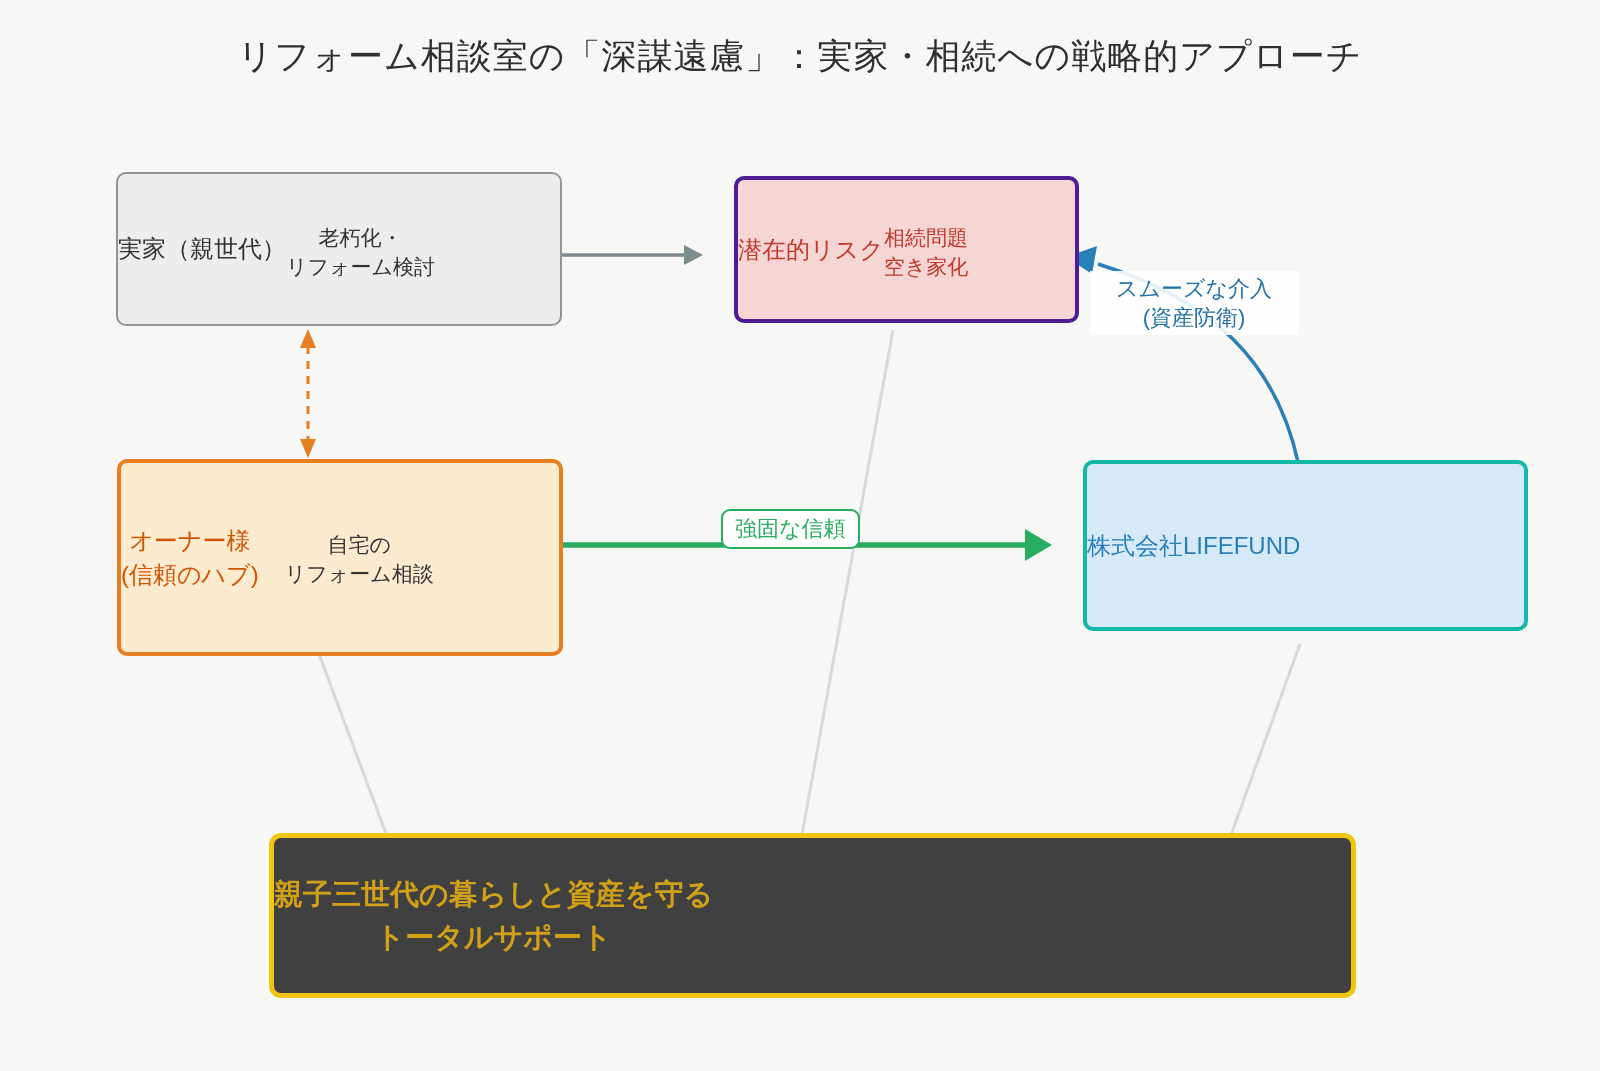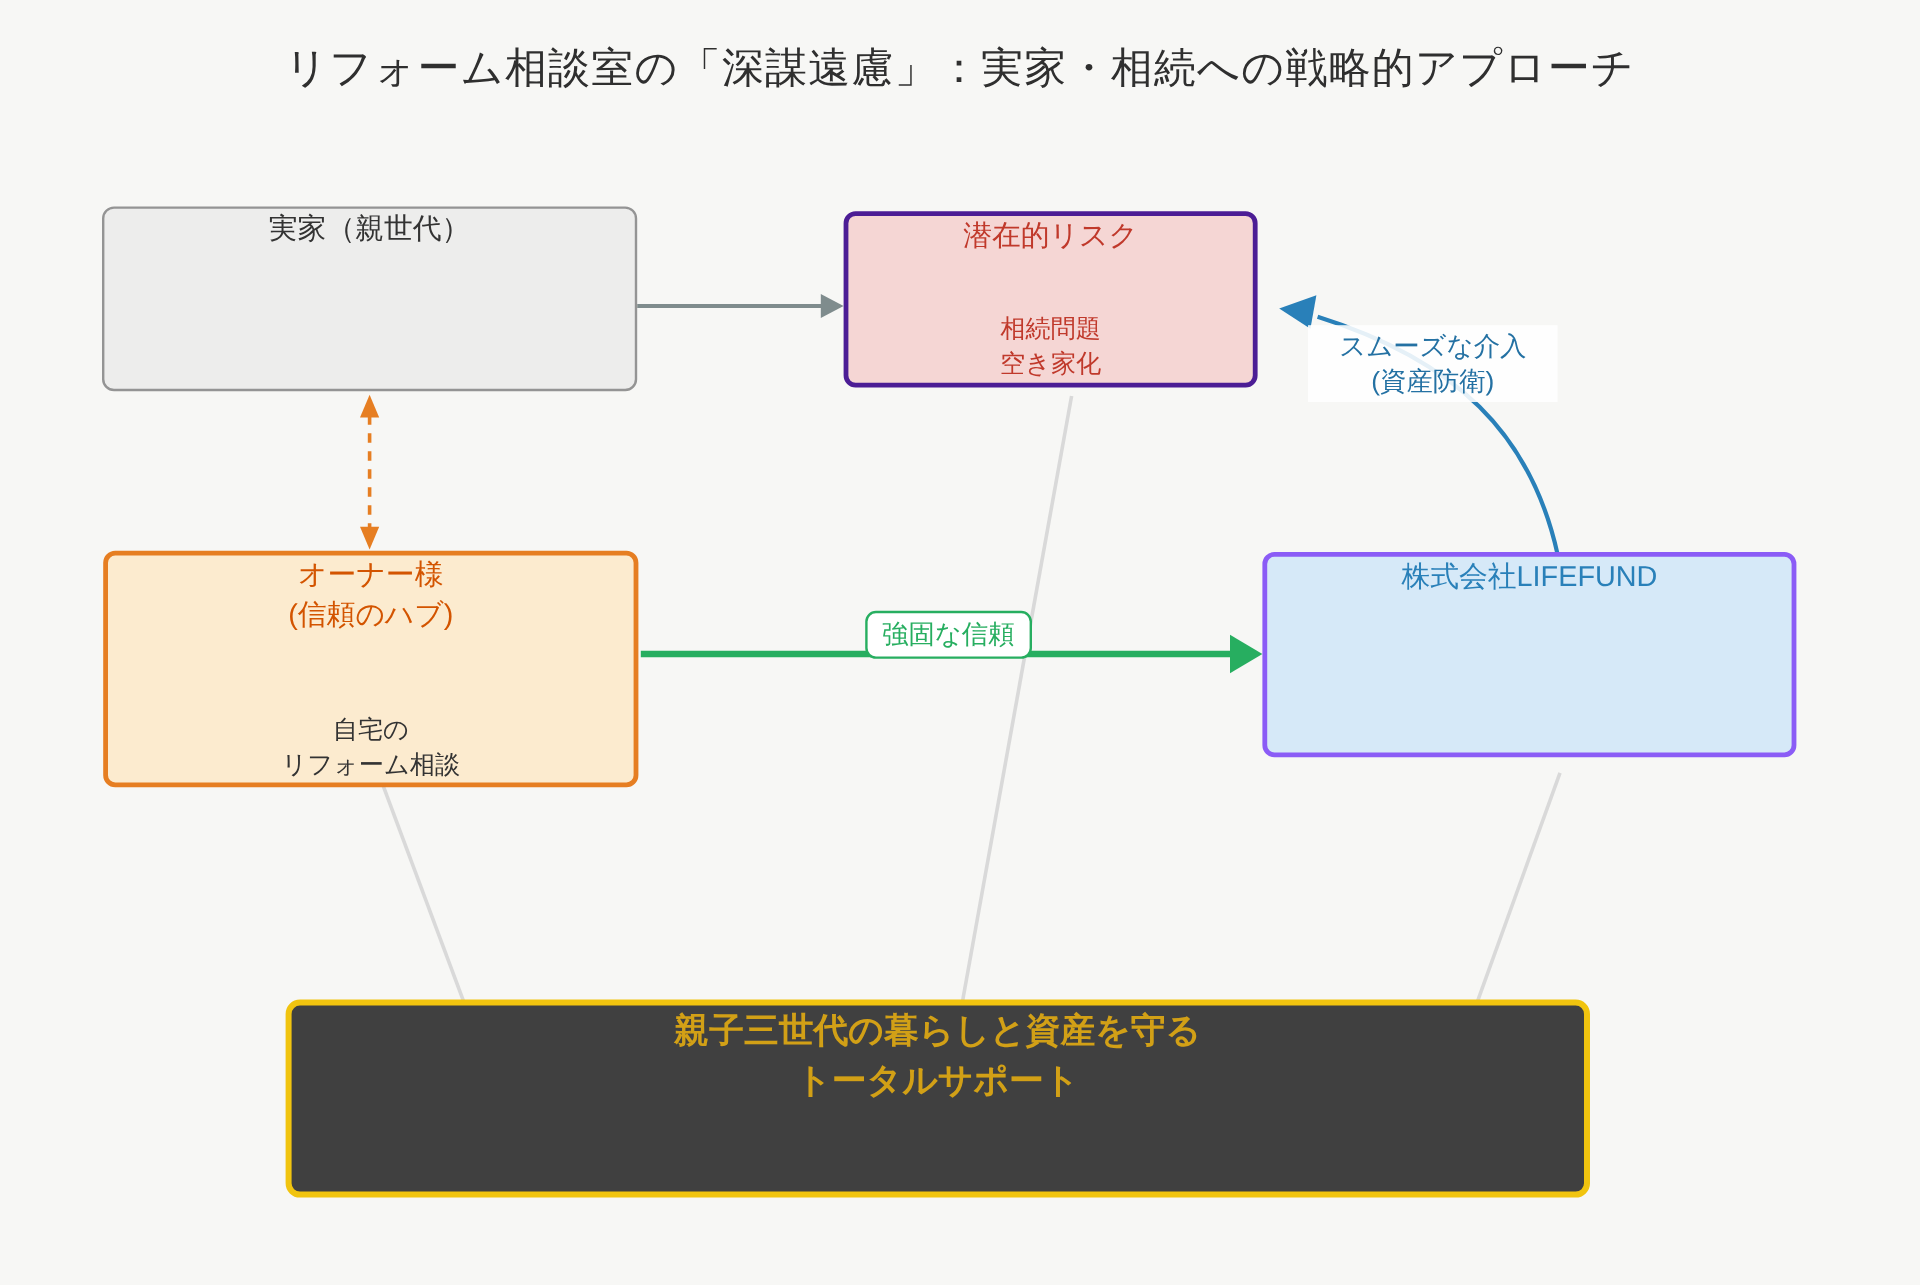--- a/index.html
+++ b/index.html
@@ -8,38 +8,39 @@
 
   .diagram-title{
     position:absolute;left:0;top:33px;width:100%;text-align:center;
     font-size:35px;color:#2f2f2f;letter-spacing:1px;
   }
 
   svg.edges{position:absolute;left:0;top:0;z-index:1;}
 
   .node{
     position:absolute;z-index:2;box-sizing:border-box;border-radius:10px;
-    display:flex;flex-direction:column;align-items:center;justify-content:space-between;
+    display:flex;flex-direction:row;align-items:center;justify-content:flex-start;
     text-align:center;
+    margin-left:31px;
   }
   .node .n-title{font-size:24px;line-height:1.38;white-space:pre-line;}
   .node .n-sub{font-size:21px;line-height:1.38;white-space:pre-line;margin-top:8px;color:#333;}
 
   .node-family{left:85px;top:172px;width:446px;height:154px;background:#ededec;border:2px solid #949494;}
   .node-family .n-title{color:#333;}
 
   .node-risk{left:703px;top:176px;width:345px;height:147px;background:#f5d6d4;border:4px solid #4c1d95;}
   .node-risk .n-title{color:#c0392b;}
   .node-risk .n-sub{color:#c0392b;margin-top:6px;}
 
   .node-owner{left:86px;top:459px;width:446px;height:197px;background:#fcebcf;border:4px solid #e67e22;gap:26px;}
   .node-owner .n-title{color:#d35400;}
   .node-owner .n-sub{margin-top:4px;font-family:Liberation Serif, serif;}
 
-  .node-lifefund{left:1052px;top:460px;width:445px;height:171px;background:#d6e9f8;border:4px solid #8b5cf6;}
+  .node-lifefund{left:1052px;top:460px;width:445px;height:171px;background:#d6e9f8;border:4px solid #14b8a6;}
   .node-lifefund .n-title{color:#2980b9;}
   .node-lifefund .n-sub{margin-top:14px;}
 
   .node-support{left:238px;top:833px;width:1087px;height:165px;background:#404040;border:5px solid #f1c40f;border-radius:12px;}
   .node-support .n-title{font-size:29px;font-weight:600;color:#d2a016;line-height:1.45;white-space:pre-line;}
 
   .edge-label{position:absolute;z-index:3;text-align:center;white-space:pre-line;margin-top:33px;}
   .label-trust{
     left:721px;top:476px;padding:3px 12px;
     background:#ffffff;border:2px solid #27ae60;border-radius:9px;
@@ -87,20 +88,22 @@
     </g>
 
     <g>
       <path d="M 1298 462 C 1276 362, 1213 300, 1098 264" fill="none" stroke="#2980b9" stroke-width="3.5"></path>
       <polygon points="1066,257 1097,246 1092,274" fill="#2980b9"></polygon>
     </g>
   </svg>
 
   <div class="node node-family">
     <div class="n-title">実家（親世代）</div>
+    <div class="n-sub">老朽化・
+リフォーム検討</div>
   </div>
 
   <div class="node node-risk">
     <div class="n-title">潜在的リスク</div>
     <div class="n-sub">相続問題
 空き家化</div>
   </div>
 
   <div class="node node-owner">
     <div class="n-title">オーナー様

